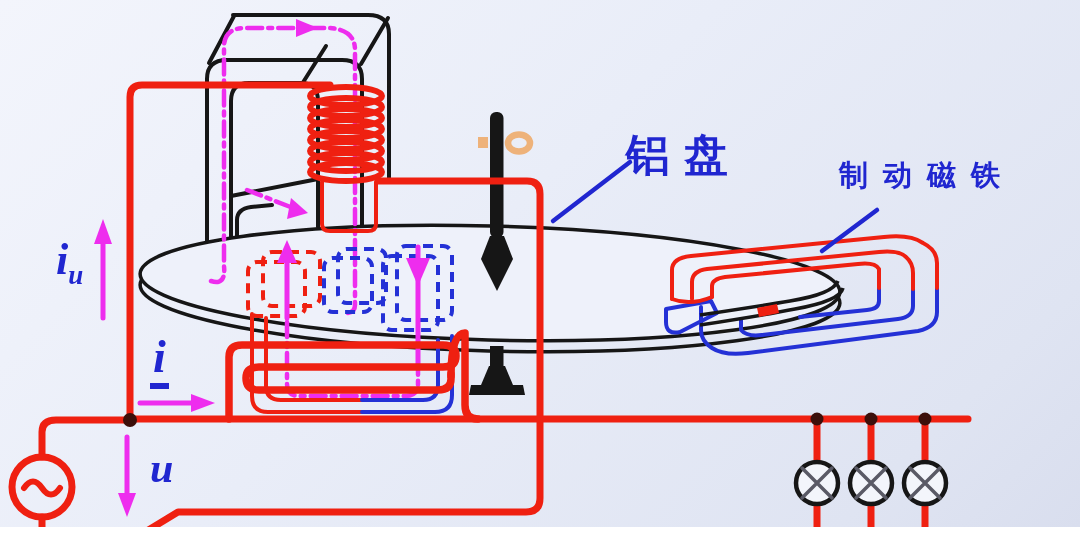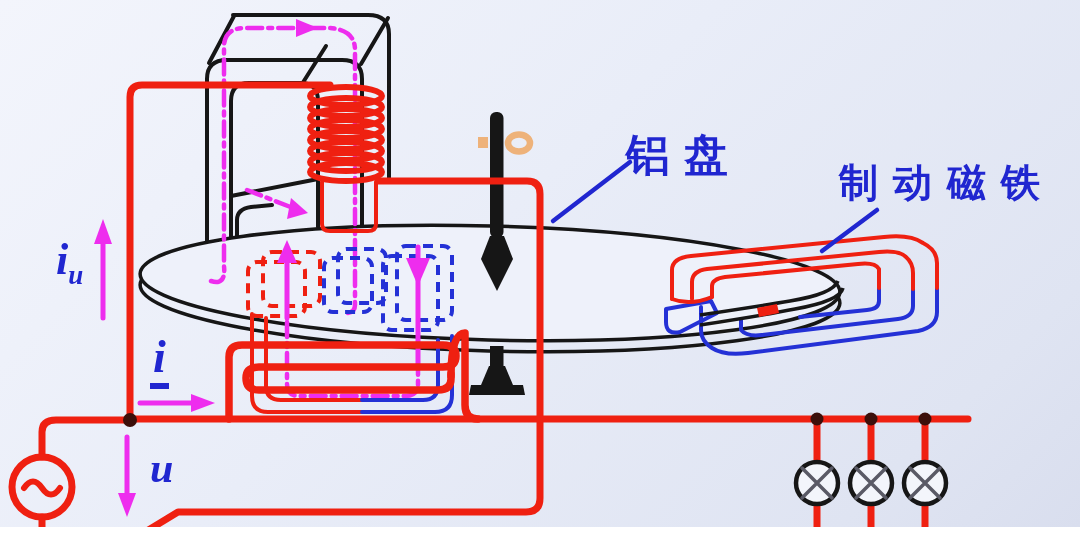--- a/index.html
+++ b/index.html
@@ -31,21 +31,21 @@
   .lampx{stroke:var(--lamp_x_gray,#5a5a66);stroke-width:3.5;fill:none;stroke-linecap:round;}
   .ring{stroke:var(--shaft_ring_tan,#eeb27a);stroke-width:6.5;fill:none;}
   .ringf{fill:var(--shaft_ring_tan,#eeb27a);}
   .disc{fill:var(--disc_fill,#eef1fa);stroke:var(--line_black,#161616);stroke-width:3.5;}
   .discb{fill:none;stroke:var(--line_black,#161616);stroke-width:3.5;}
   .mark{fill:var(--wire_red,#ef2011);}
   
   .lbl{position:absolute;color:var(--label_blue,#2026d0);user-select:none;white-space:nowrap;}
   .cjk{font-weight:bold;}
   #lbl-disc{left:626px;top:126px;font-size:44px;letter-spacing:14px;}
-  #lbl-brake{left:839px;top:156px;font-size:39px;letter-spacing:15px;}
+  #lbl-brake{left:839px;top:156px;font-size:29px;letter-spacing:15px;}
   .math{font-family:"Liberation Serif","DejaVu Serif",serif;font-style:italic;font-weight:bold;}
   #lbl-iu{left:56px;top:234px;font-size:44px;}
   #lbl-iu sub{font-size:27px;line-height:0;}
   #lbl-i{left:150px;top:330px;font-size:46px;border-bottom:6px solid var(--label_blue,#2026d0);padding:0 3px 0px 3px;}
   #lbl-u{left:150px;top:444px;font-size:42px;}
 </style>
 </head>
 <body>
 
 <div id="canvas">

